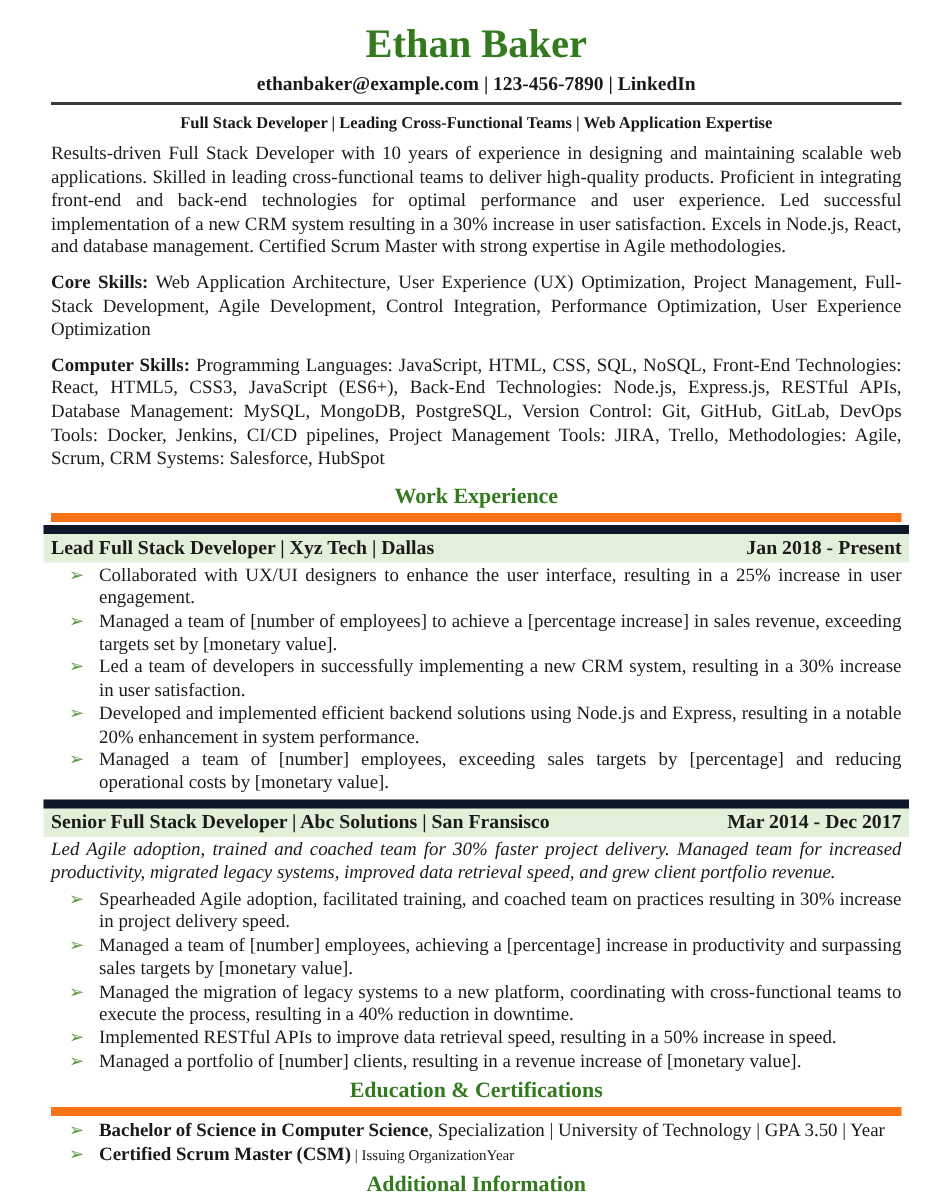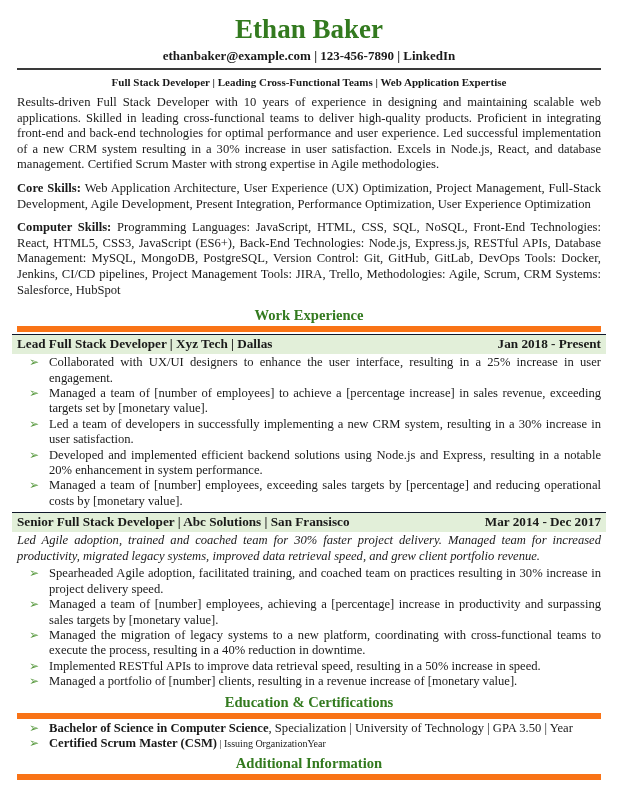--- a/index.html
+++ b/index.html
@@ -2,21 +2,21 @@
 <html><head>
 <meta charset="utf-8">
 <style>
   * { margin: 0; padding: 0; box-sizing: border-box; }
   html, body { background: #ffffff; }
   body {
     width: 618px; height: 800px; overflow: hidden;
     font-family: "Liberation Serif", "DejaVu Serif", serif;
     color: #1a1a1a;
   }
-  .page { width: 618px; height: 704px; padding: 14px 17px 0 17px; }
+  .page { width: 618px; height: 704px; padding: 14px 17px 0 34px; }
 
   
   .name {
     text-align: center; color: #337a1f; font-weight: bold;
     font-size: 27px; line-height: 30px; margin-bottom: 3px;
   }
   .contact {
     text-align: center; font-weight: bold; font-size: 13px; line-height: 17px;
     margin-bottom: 4px;
   }
@@ -37,21 +37,21 @@
   .section-heading {
     text-align: center; color: #337a1f; font-weight: bold;
     font-size: 14.6px; line-height: 18px;
     border-bottom: 6px solid #f97316; padding-bottom: 2px;
     margin: 2px 0 2px 0;
   }
 
   
   .job-bar {
     display: flex; justify-content: space-between; align-items: baseline;
-    background: #e2efd9; border-top: 1px solid #0f172a;
+    background: #e2efd9; border-top: 6px solid #0f172a;
     margin: 2px -5px 1px -5px; padding: 1px 5px 2px 5px;
     font-weight: bold; font-size: 13.2px; line-height: 16px;
   }
   .job-desc {
     font-style: italic; font-size: 12.6px; line-height: 15.6px;
     text-align: justify; margin-bottom: 2px;
   }
 
   
   ul.bullets { list-style: none; margin: 0 0 3px 0; }
@@ -72,21 +72,21 @@
 
 <div class="page">
 
   <div class="name">Ethan Baker</div>
   <div class="contact">ethanbaker@example.com | 123-456-7890 | LinkedIn</div>
   <hr class="head-rule">
   <div class="tagline">Full Stack Developer | Leading Cross-Functional Teams | Web Application Expertise</div>
 
   <p class="para">Results-driven Full Stack Developer with 10 years of experience in designing and maintaining scalable web applications. Skilled in leading cross-functional teams to deliver high-quality products. Proficient in integrating front-end and back-end technologies for optimal performance and user experience. Led successful implementation of a new CRM system resulting in a 30% increase in user satisfaction. Excels in Node.js, React, and database management. Certified Scrum Master with strong expertise in Agile methodologies.</p>
 
-  <p class="para"><span class="lbl">Core Skills:</span> <span>Web Application Architecture, User Experience (UX) Optimization, Project Management, Full-Stack Development, Agile Development, Present Integration, Performance Optimization, User Experience Optimization</span></p>
+  <p class="para"><span class="lbl">Core Skills:</span> <span>Web Application Architecture, User Experience (UX) Optimization, Project Management, Full-Stack Development, Agile Development, Control Integration, Performance Optimization, User Experience Optimization</span></p>
 
   <p class="para"><span class="lbl">Computer Skills:</span> <span>Programming Languages: JavaScript, HTML, CSS, SQL, NoSQL, Front-End Technologies: React, HTML5, CSS3, JavaScript (ES6+), Back-End Technologies: Node.js, Express.js, RESTful APIs, Database Management: MySQL, MongoDB, PostgreSQL, Version Control: Git, GitHub, GitLab, DevOps Tools: Docker, Jenkins, CI/CD pipelines, Project Management Tools: JIRA, Trello, Methodologies: Agile, Scrum, CRM Systems: Salesforce, HubSpot</span></p>
 
   <div class="section-heading">Work Experience</div>
 
   <div class="job-bar">
     <span>Lead Full Stack Developer | Xyz Tech | Dallas</span>
     <span>Jan 2018 - Present</span>
   </div>
   <ul class="bullets">

